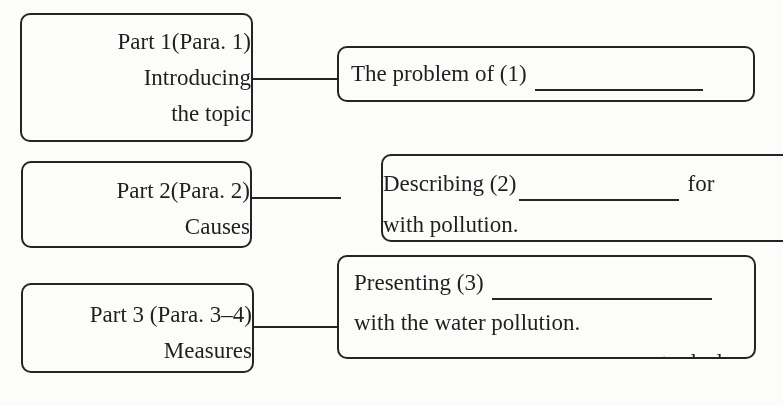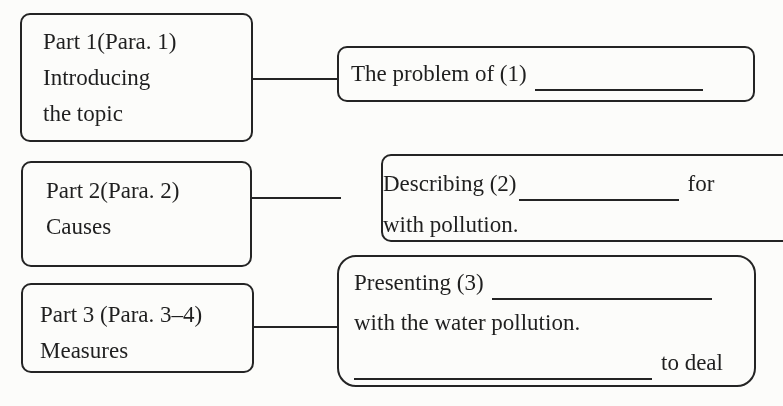--- a/index.html
+++ b/index.html
@@ -22,27 +22,28 @@
     border-radius: 10px;
     background: #fcfcfa;
     font-size: 23px;
     overflow: hidden;
   }
   .box .line {
     white-space: nowrap;
   }
   .lbox {
     line-height: 36px;
+    text-align: right;
   }
   .lbox-1 { left: 20px;  top: 13px;  width: 233px; height: 129px; padding: 9px 0 0 21px; }
-  .lbox-2 { left: 21px;  top: 161px; width: 231px; height: 106px;  padding: 10px 0 0 23px; }
+  .lbox-2 { left: 21px;  top: 161px; width: 231px; height: 87px;  padding: 10px 0 0 23px; }
   .lbox-3 { left: 21px;  top: 283px; width: 233px; height: 90px;  padding: 12px 0 4px 17px; }
   .rbox-1 { left: 337px; top: 46px;  width: 418px; height: 56px;  padding: 9px 8px 0 12px; line-height: 34px; }
   .rbox-2 { left: 339px; top: 154px; width: 416px; height: 88px;  padding: 7px 12px 0 0; line-height: 41px; margin-left: 42px; }
-  .rbox-3 { left: 337px; top: 255px; width: 419px; height: 132px; padding: 6px 10px 0 15px; line-height: 40px; border-radius: 19px; }
+  .rbox-3 { left: 337px; top: 255px; width: 419px; height: 104px; padding: 6px 10px 0 15px; line-height: 40px; }
   .conn {
     position: absolute;
     height: 2px;
     background: #242424;
   }
   .conn-1 { left: 251px; top: 78px;  width: 88px; }
   .conn-2 { left: 250px; top: 197px; width: 91px; }
   .conn-3 { left: 252px; top: 326px; width: 87px; }
   .blank {
     display: inline-block;

